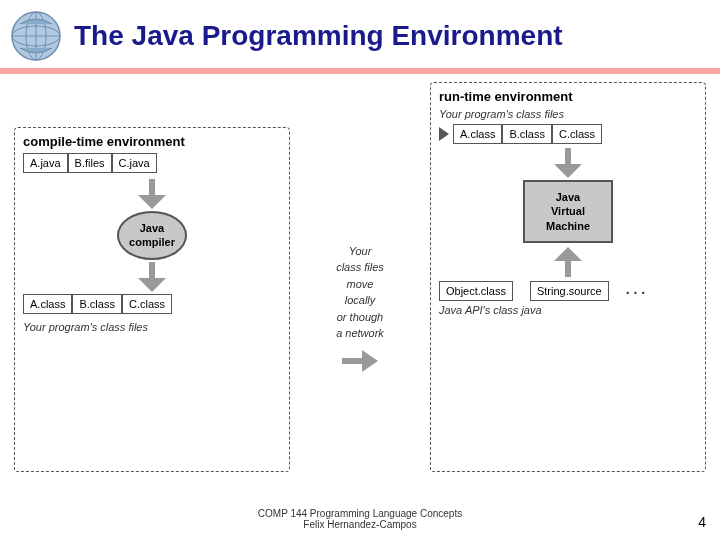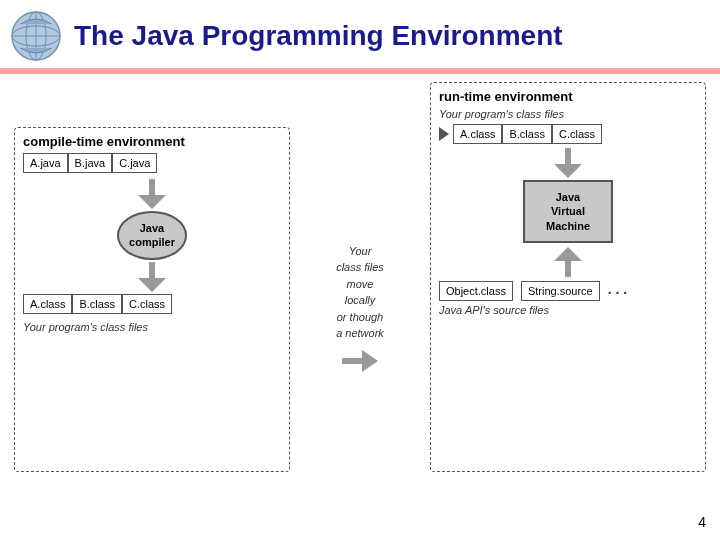--- a/index.html
+++ b/index.html
@@ -165,21 +165,21 @@
     .bottom-italic {
       font-style: italic;
       font-size: 11px;
       color: #333;
       margin-top: 3px;
     }
 
     
     .api-row {
       display: flex;
-      gap: 8px;
+      gap: 17px;
       margin-top: 2px;
     }
 
     .dots-text {
       font-size: 14px;
       font-weight: bold;
       color: #333;
     }
   </style>
 </head>
@@ -201,21 +201,21 @@
 </div>
 
 <div id="main">
   <div id="environments">
 
     <div class="env-panel" id="compile-panel">
       <div class="env-label">compile-time environment</div>
 
       <div class="file-row">
         <div class="file-box">A.java</div>
-        <div class="file-box">B.java</div>
+        <div class="file-box">B.files</div>
         <div class="file-box">C.java</div>
       </div>
 
       <svg class="arrow-svg" width="28" height="30" viewBox="0 0 28 30">
         <rect x="11" y="0" width="6" height="18" fill="#999"></rect>
         <polygon points="0,16 28,16 14,30" fill="#999"></polygon>
       </svg>
 
       <div class="processor-box">Java<br>compiler</div>
 
@@ -268,20 +268,24 @@
         <polygon points="0,14 28,14 14,0" fill="#999"></polygon>
         <rect x="11" y="12" width="6" height="18" fill="#999"></rect>
       </svg>
 
       <div class="api-row">
         <div class="file-box">Object.class</div>
         <div class="file-box">String.source</div>
         <span class="dots-text">. . .</span>
       </div>
 
-      <div class="bottom-italic">Java API's source files</div>
+      <div class="bottom-italic">Java API's class java</div>
     </div>
 
   </div>
 
+  <div id="footer">
+    <div>COMP 144 Programming Language Concepts</div>
+    <div>Felix Hernandez-Campos</div>
+  </div>
 
   <div id="page-num">4</div>
 </div>
 
 </body></html>

